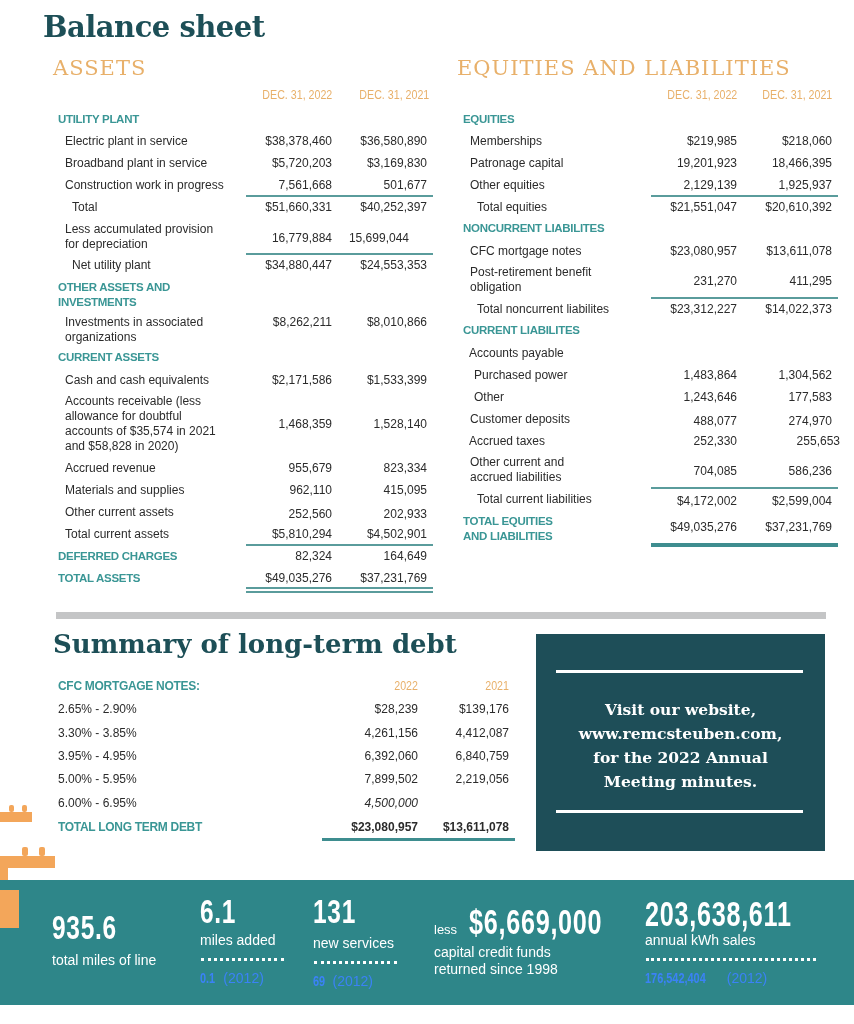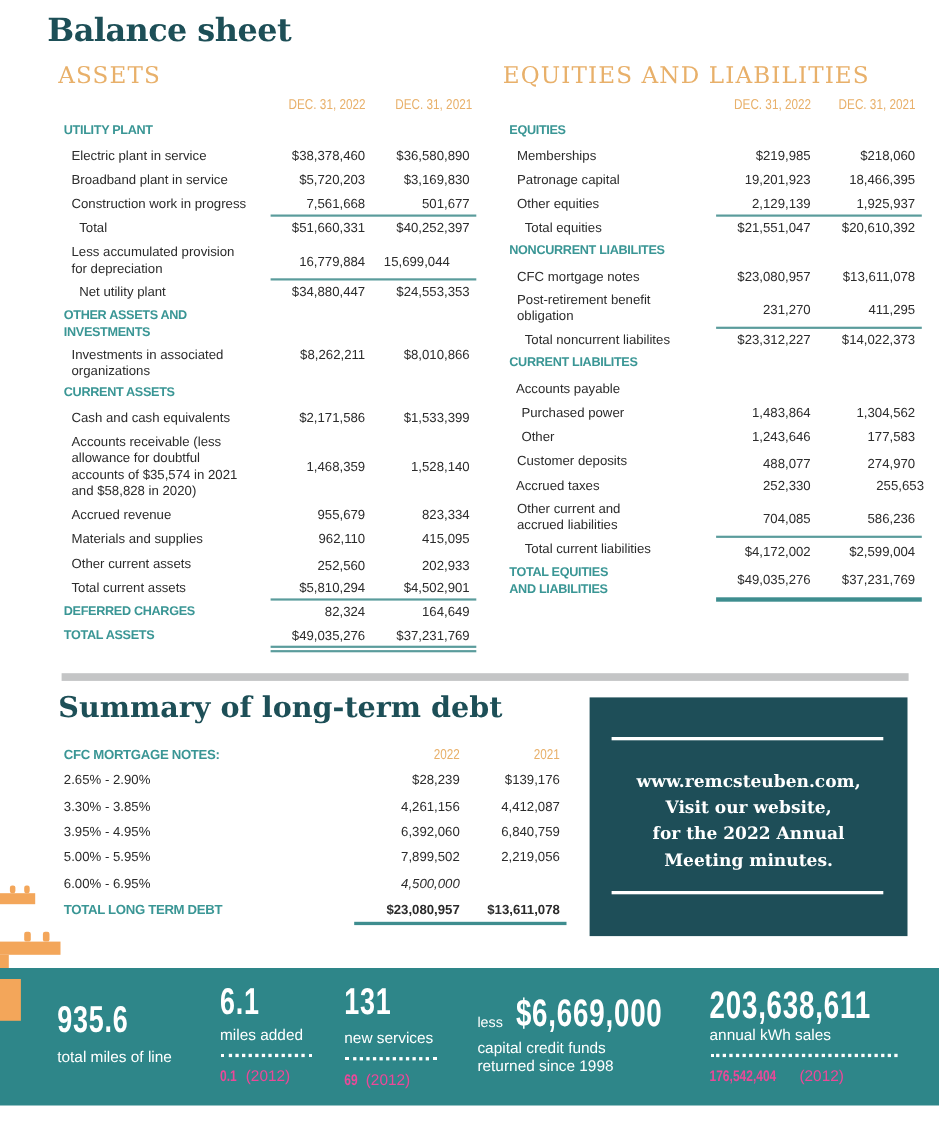--- a/index.html
+++ b/index.html
@@ -38,21 +38,21 @@
     position: absolute; left: 0; right: 0; top: 64px; text-align: center;
     font-family: "DejaVu Serif", serif; font-weight: bold; color: #ffffff; font-size: 15.5px; line-height: 24px;
   }
   .band { position: absolute; left: 0; top: 880px; width: 854px; height: 125px; background: #2e8689; }
   .stat-big {
     position: absolute; color: #ffffff; font-family: "Liberation Sans", sans-serif; font-weight: bold;
     transform: scaleX(0.72); transform-origin: left top; white-space: nowrap; letter-spacing: 1px;
   }
   .stat-small { position: absolute; color: #ffffff; font-size: 14px; white-space: nowrap; }
   .dots { position: absolute; height: 3px; border-top: 3px dotted #ffffff; }
-  .prev { position: absolute; color: #ec4899; font-size: 14px; white-space: nowrap; }
+  .prev { position: absolute; color: #3b82f6; font-size: 14px; white-space: nowrap; }
   .prev b { font-weight: bold; display: inline-block; transform: scaleX(0.78); transform-origin: left center; }
   .deco { position: absolute; background: #f3a65a; }
 </style>
 </head>
 <body>
 
 <div class="abs title-serif h1">Balance sheet</div>
 <div class="abs section-head" style="left:53px; top:56px;">ASSETS</div>
 <div class="abs section-head" style="left:457px; top:56px;">EQUITIES AND LIABILITIES</div>
 
@@ -268,22 +268,22 @@
     <span class="lbl cat" style="left:58px; width:220px; font-size:12px;">TOTAL LONG TERM DEBT</span>
     <span class="val" style="left:318px; width:100px; font-weight:bold;">$23,080,957</span>
     <span class="val" style="left:409px; width:100px; font-weight:bold;">$13,611,078</span>
   </div>
   <div class="rulethick" style="left:322px; top:838px; width:193px; height:3px;"></div>
 </div>
 
 <div class="cta">
   <div class="line" style="top:36px;"></div>
   <div class="txt">
+    <div>Visit our website,</div>
     <div>www.remcsteuben.com,</div>
-    <div>Visit our website,</div>
     <div>for the 2022 Annual</div>
     <div>Meeting minutes.</div>
   </div>
   <div class="line" style="top:176px;"></div>
 </div>
 
 <div>
   <div class="deco" style="left:0; top:812px; width:32px; height:10px;"></div>
   <div class="deco" style="left:9px; top:805px; width:5px; height:7px; border-radius:2px;"></div>
   <div class="deco" style="left:22px; top:805px; width:5px; height:7px; border-radius:2px;"></div>

